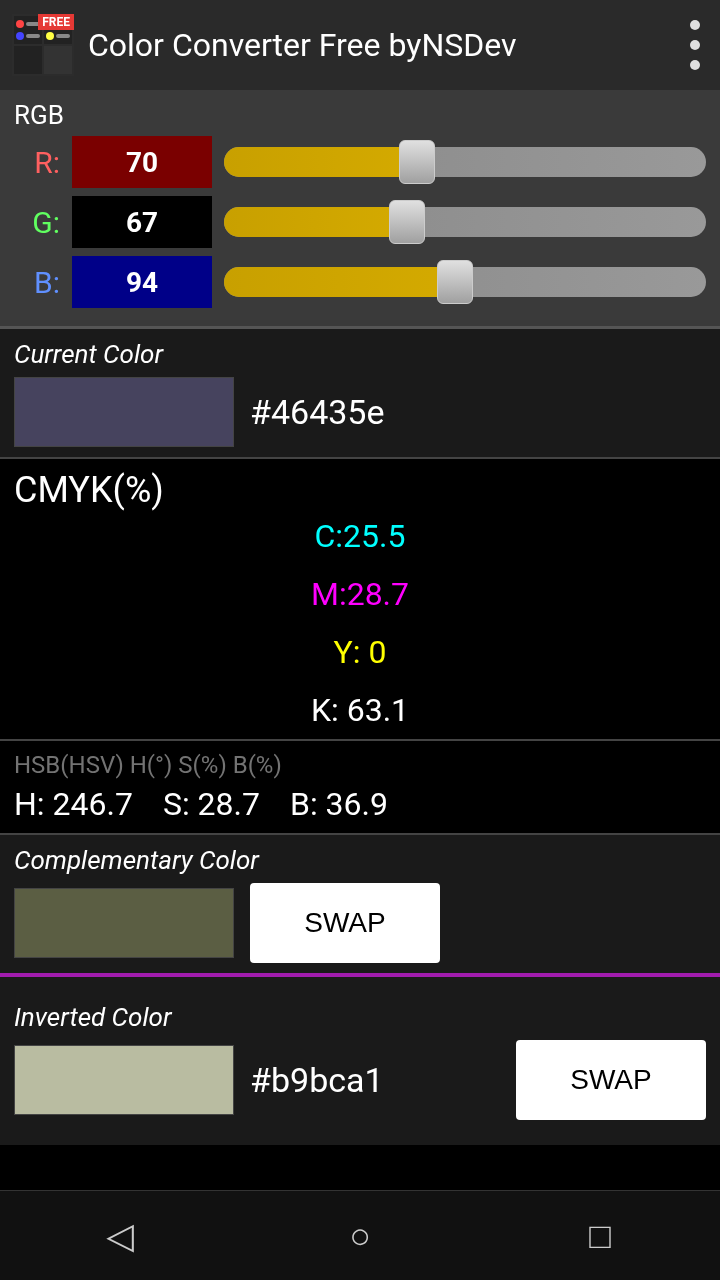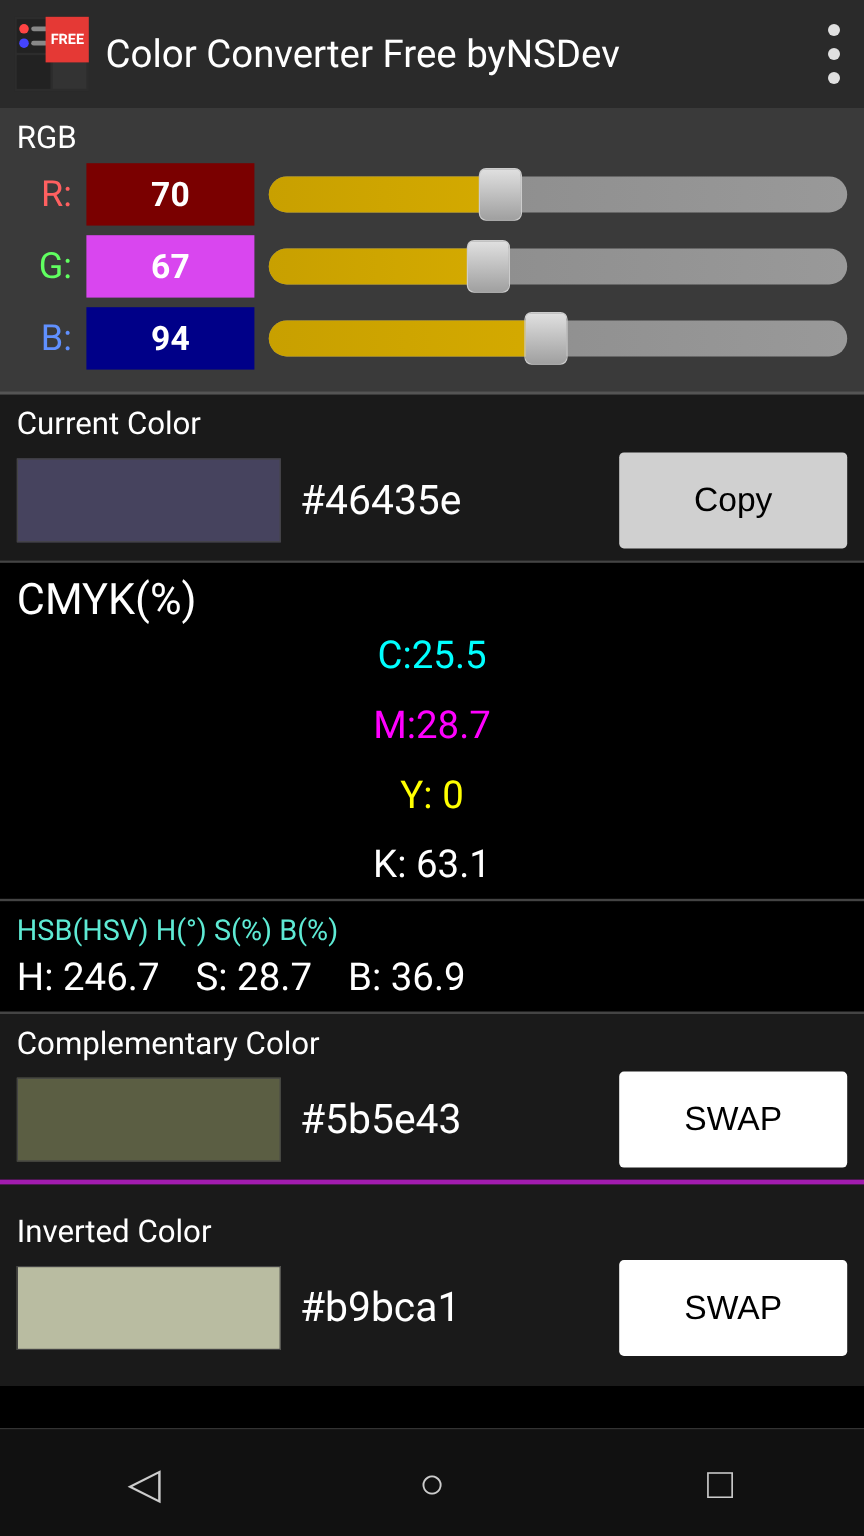--- a/index.html
+++ b/index.html
@@ -80,21 +80,21 @@
       display: flex;
       align-items: center;
       justify-content: center;
       font-size: 28px;
       color: #fff;
       font-weight: bold;
       border: none;
       flex-shrink: 0;
     }
     .r-box { background: #7a0000; }
-    .g-box { background: #d946ef; }
+    .g-box { background: #000000; }
     .b-box { background: #000088; }
     .slider-container {
       flex: 1;
       height: 52px;
       display: flex;
       align-items: center;
     }
     .slider-track {
       width: 100%;
       height: 30px;
@@ -145,20 +145,21 @@
     
     .current-color-section {
       background: #1a1a1a;
       padding: 10px 14px;
       flex-shrink: 0;
     }
     .section-title {
       font-size: 26px;
       color: #fff;
       margin-bottom: 8px;
+      font-style: italic;
     }
     .color-row {
       display: flex;
       align-items: center;
       gap: 16px;
     }
     .color-swatch {
       width: 220px;
       height: 70px;
       border: 1px solid #444;
@@ -207,21 +208,21 @@
 
     
     .hsb-section {
       background: #000;
       padding: 10px 14px;
       border-top: 2px solid #444;
       flex-shrink: 0;
     }
     .hsb-title {
       font-size: 24px;
-      color: #5eead4;
+      color: #737373;
       margin-bottom: 6px;
     }
     .hsb-values {
       display: flex;
       align-items: center;
       gap: 30px;
       font-size: 32px;
       color: #fff;
     }
 
@@ -282,21 +283,21 @@
     }
 
     
     .free-badge {
       position: absolute;
       top: 0;
       right: 0;
       background: #e53935;
       color: #fff;
       font-size: 12px;
-      padding: 12px 4px;
+      padding: 1px 4px;
       font-weight: bold;
     }
   </style>
 </head>
 <body>
 
 <div class="header">
   <div class="header-icon">
     
     <svg width="62" height="62" viewBox="0 0 62 62">
@@ -361,21 +362,20 @@
   </div>
 </div>
 
 <div class="divider"></div>
 
 <div class="current-color-section">
   <div class="section-title">Current Color</div>
   <div class="color-row">
     <div class="color-swatch" style="background:#46435e;"></div>
     <span class="color-hex">#46435e</span>
-    <button class="copy-btn">Copy</button>
   </div>
 </div>
 
 <div class="cmyk-section">
   <div class="cmyk-title">CMYK(%)</div>
   <div class="cmyk-values">
     <span class="c-val"><span>C:</span><span>25.5</span></span>
     <span class="m-val"><span>M:</span><span>28.7</span></span>
     <span class="y-val">Y: 0</span>
     <span class="k-val">K: 63.1</span>
@@ -388,21 +388,20 @@
     <span>H: 246.7</span>
     <span>S:  28.7</span>
     <span>B:  36.9</span>
   </div>
 </div>
 
 <div class="comp-section">
   <div class="section-title">Complementary Color</div>
   <div class="color-row">
     <div class="color-swatch" style="background:#5b5e43;"></div>
-    <span class="color-hex">#5b5e43</span>
     <button class="swap-btn">SWAP</button>
   </div>
 </div>
 
 <div class="inv-section">
   <div class="section-title">Inverted Color</div>
   <div class="color-row">
     <div class="color-swatch" style="background:#b9bca1;"></div>
     <span class="color-hex">#b9bca1</span>
     <button class="swap-btn">SWAP</button>

